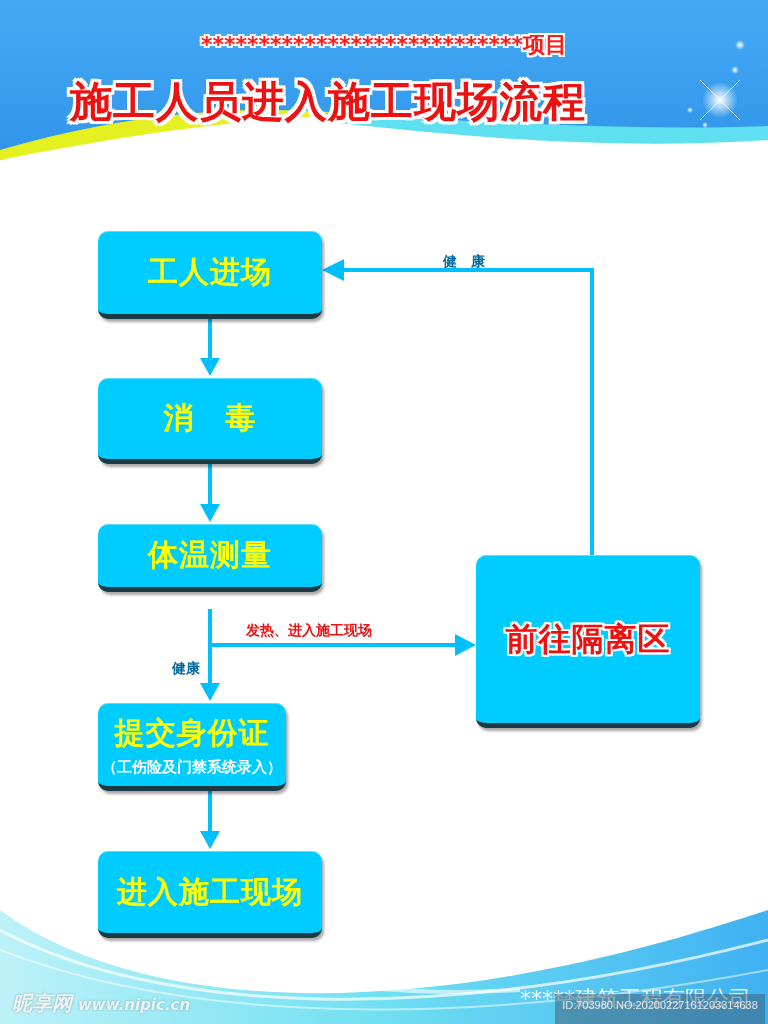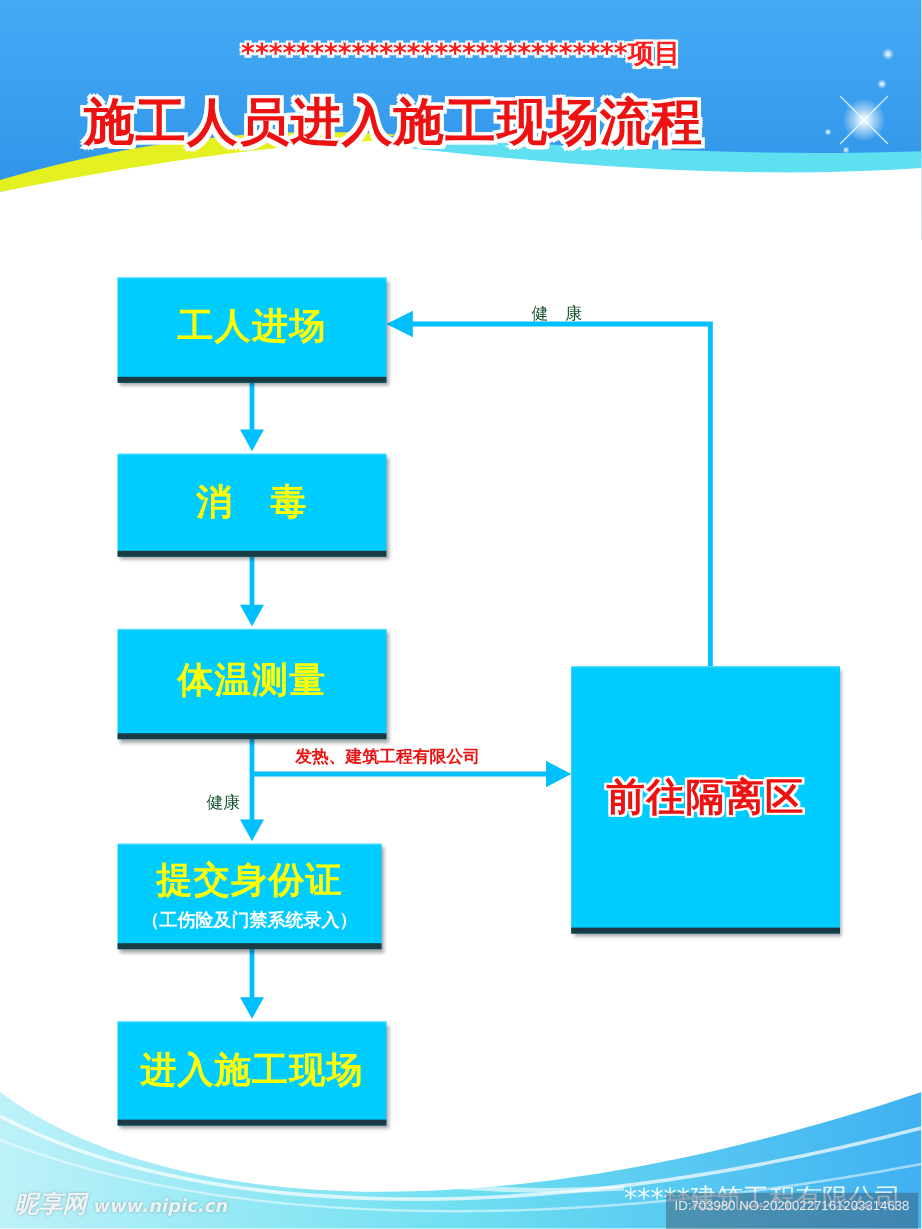--- a/index.html
+++ b/index.html
@@ -19,33 +19,34 @@
     position: absolute; left: 0; width: 656px; top: 74px; text-align: center;
     font-size: 42px; font-weight: bold; color: #ee1111; letter-spacing: 1px;
     text-shadow: -3px -3px 0 #fff, 3px -3px 0 #fff, -3px 3px 0 #fff, 3px 3px 0 #fff, 0 3px 0 #fff, 0 -3px 0 #fff, 3px 0 0 #fff, -3px 0 0 #fff;
   }
   .box {
     position: absolute; background: #00ccff;
     border-bottom: 5px solid #1a3a44;
     box-shadow: 2px 3px 3px rgba(0,0,0,0.35), inset 0 1px 0 rgba(255,255,255,0.35);
     display: flex; flex-direction: column; align-items: center; justify-content: center;
     box-sizing: border-box;
+    border-radius: 10px;
   }
   .box .lbl {
     color: #ffff00; font-weight: bold; font-size: 30px; letter-spacing: 1px;
   }
   .box .sub {
     color: #ffffff; font-weight: bold; font-size: 15px; margin-top: 4px;
   }
   .box.right .lbl {
     color: #ee1111; font-size: 32px; line-height: 48px;
     text-shadow: -2px -2px 0 #fff, 2px -2px 0 #fff, -2px 2px 0 #fff, 2px 2px 0 #fff, 0 2px 0 #fff, 0 -2px 0 #fff, 2px 0 0 #fff, -2px 0 0 #fff;
   }
   .flow-svg { position: absolute; left: 0; top: 0; width: 768px; height: 1024px; pointer-events: none; }
-  .lbl-green { position: absolute; color: #14532d; font-weight: normal; font-size: 14px; }
+  .lbl-green { position: absolute; color: #0369a1; font-weight: bold; font-size: 14px; }
   .lbl-red { position: absolute; color: #ee1111; font-weight: bold; font-size: 14px; }
   .company {
     position: absolute; left: 520px; top: 984px; color: rgba(255,255,255,0.9);
     font-size: 22px;
   }
   .watermark-id {
     position: absolute; left: 555px; top: 994px; width: 210px; height: 34px;
     background: rgba(60,80,100,0.45); color: #e8e8e8; font-size: 11px;
     line-height: 22px; text-align: center; font-family: "Liberation Sans", sans-serif;
   }
@@ -128,36 +129,36 @@
     <polygon points="344,259 322,270 344,281"></polygon>
   </g>
 </svg>
 
 <div class="box" style="left:98px;top:231px;width:224px;height:88px;">
   <span class="lbl">工人进场</span>
 </div>
 <div class="box" style="left:98px;top:378px;width:224px;height:86px;justify-content:center;">
   <span class="lbl">消　毒</span>
 </div>
-<div class="box" style="left:98px;top:524px;width:224px;height:92px;">
+<div class="box" style="left:98px;top:524px;width:224px;height:68px;">
   <span class="lbl">体温测量</span>
 </div>
-<div class="box" style="left:98px;top:703px;width:220px;height:88px;">
+<div class="box" style="left:98px;top:703px;width:188px;height:88px;">
   <span class="lbl">提交身份证</span>
   <span class="sub">（工伤险及门禁系统录入）</span>
 </div>
 <div class="box" style="left:98px;top:851px;width:224px;height:87px;">
   <span class="lbl">进入施工现场</span>
 </div>
 
-<div class="box right" style="left:476px;top:555px;width:224px;height:223px;">
+<div class="box right" style="left:476px;top:555px;width:224px;height:173px;">
   <span class="lbl">前往隔离区</span>
 </div>
 
 <div class="lbl-green" style="left:443px;top:253px;">健　康</div>
 <div class="lbl-green" style="left:172px;top:660px;">健康</div>
-<div class="lbl-red" style="left:246px;top:622px;">发热、建筑工程有限公司</div>
+<div class="lbl-red" style="left:246px;top:622px;">发热、进入施工现场</div>
 
 <div class="watermark-logo">
   <span>昵享网</span><span class="url">www.nipic.cn</span>
 </div>
 <div class="company">*****建筑工程有限公司</div>
 <div class="watermark-id">ID:703980 NO:20200227161203314638</div>
 
 </body></html>

